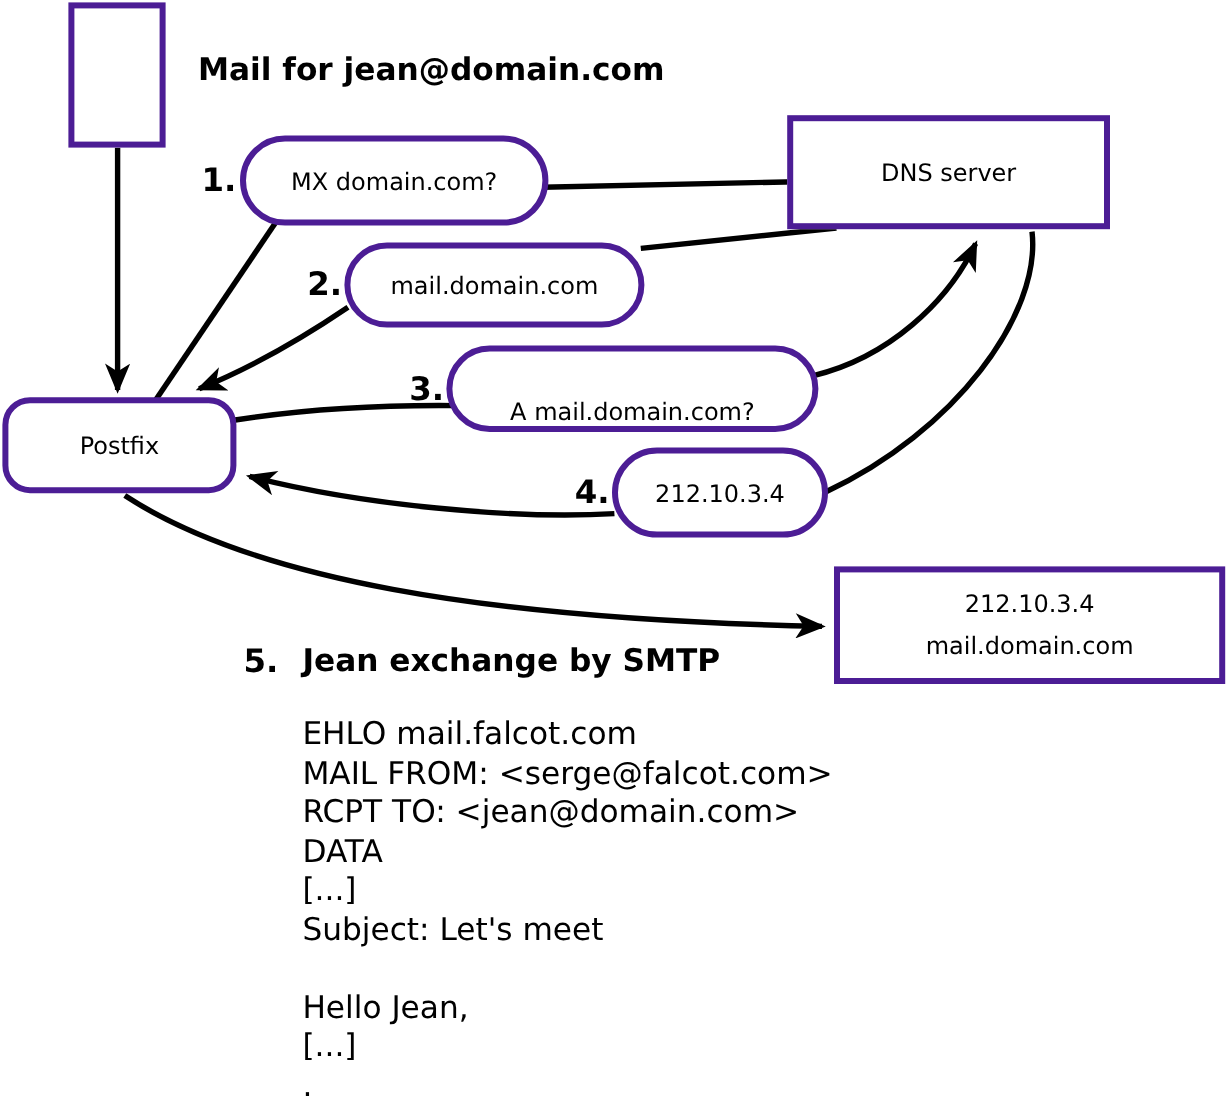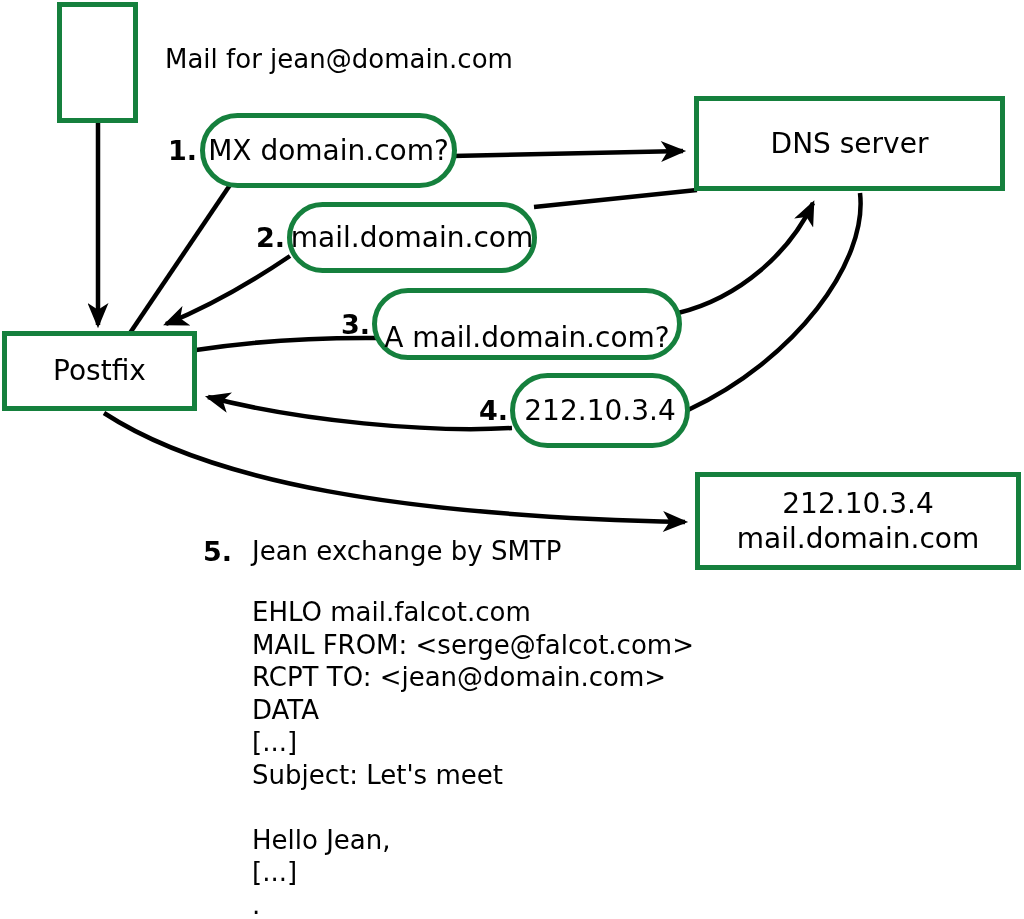--- a/index.html
+++ b/index.html
@@ -9,36 +9,37 @@
     background:#ffffff;
     font-family:"DejaVu Sans","Liberation Sans",sans-serif;
     color:#000;
     overflow:hidden;
   }
   #connectors{position:absolute;left:0;top:0;z-index:1;}
   .node{
     position:absolute;z-index:2;
     box-sizing:border-box;
     background:#ffffff;
-    border:5px solid #15803d;
+    border:5px solid #4c1d95;
     display:flex;align-items:center;justify-content:center;
-    font-size:28px;line-height:1.2;
+    font-size:20px;line-height:1.2;
     text-align:center;
   }
   .pill{border-radius:40px;}
   .stepnum{
     position:absolute;z-index:3;
     display:flex;align-items:center;justify-content:flex-end;
     font-size:27px;font-weight:700;
     box-sizing:border-box;
   }
   .freetext{
     position:absolute;z-index:2;
     font-size:26px;line-height:1.2;
     white-space:nowrap;
+    font-weight:bold;
   }
   #smtp-session{
     position:absolute;z-index:2;
     font-size:26px;line-height:32.5px;
     white-space:pre-line;
   }
   .twoline{flex-direction:column;line-height:35px;}
 </style>
 </head>
 <body>
@@ -62,25 +63,25 @@
       <path d="M860,193 C868,262 795,360 688,410"></path>
       <path d="M512,428 C430,433 300,421 208,397" marker-end="url(#arrow)"></path>
       <path d="M104,413 C210,482 400,516 685,522" marker-end="url(#arrow)"></path>
     </g>
   </svg>
 
   <div class="node" style="left:57px;top:2px;width:81px;height:121px;"></div>
 
   <div class="freetext" style="left:165px;top:44px;">Mail for jean@domain.com</div>
 
-  <div class="node" style="left:2px;top:331px;width:195px;height:80px;">
+  <div class="node" style="left:2px;top:331px;width:195px;height:80px;border-radius:23px;">
     <span>Postfix</span>
   </div>
 
-  <div class="node" style="left:694px;top:96px;width:311px;height:95px;">
+  <div class="node" style="left:656px;top:96px;width:269px;height:95px;">
     <span>DNS server</span>
   </div>
 
   <div class="node twoline" style="left:695px;top:472px;width:326px;height:98px;">
     <span>212.10.3.4</span>
     <span>mail.domain.com</span>
   </div>
 
   <div class="node pill" style="left:200px;top:113px;width:257px;height:75px;">
     <span>MX domain.com?</span>

